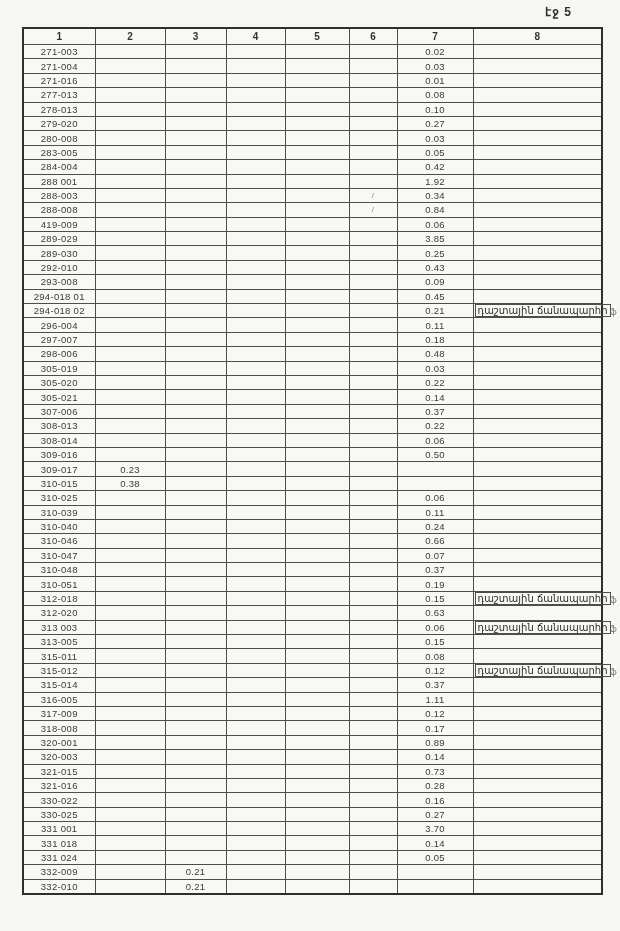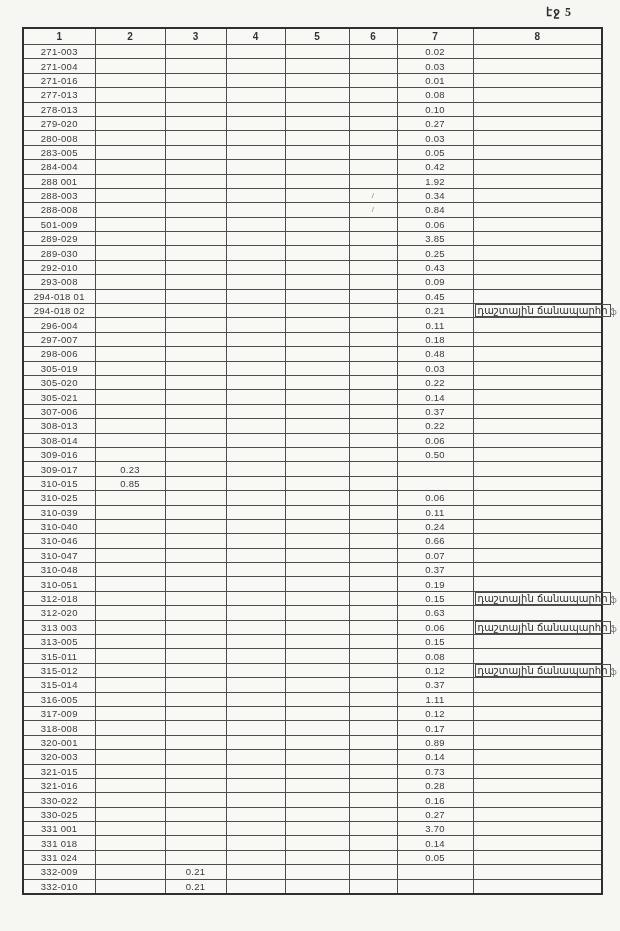--- a/index.html
+++ b/index.html
@@ -18,21 +18,21 @@
     color: #3c3c3c;
   }
   .page-label {
     position: absolute;
     top: 5px;
     right: 48px;
     font-size: 12px;
     font-weight: bold;
     color: #2e2e2e;
     letter-spacing: 1px;
-    font-family: Liberation Serif, serif;
+    font-family: Liberation Sans, sans-serif;
   }
   table.scan-table {
     position: absolute;
     left: 22px;
     top: 27px;
     border-collapse: collapse;
     table-layout: fixed;
     width: 579px;
     background: #f8f8f5;
   }
@@ -233,21 +233,21 @@
           <td>288-008</td>
           <td></td>
           <td></td>
           <td></td>
           <td></td>
           <td>/</td>
           <td>0.84</td>
           <td></td>
         </tr>
         <tr>
-          <td>501-009</td>
+          <td>419-009</td>
           <td></td>
           <td></td>
           <td></td>
           <td></td>
           <td></td>
           <td>0.06</td>
           <td></td>
         </tr>
         <tr>
           <td>289-029</td>
@@ -414,21 +414,21 @@
           <td>0.23</td>
           <td></td>
           <td></td>
           <td></td>
           <td></td>
           <td></td>
           <td></td>
         </tr>
         <tr>
           <td>310-015</td>
-          <td>0.85</td>
+          <td>0.38</td>
           <td></td>
           <td></td>
           <td></td>
           <td></td>
           <td></td>
           <td></td>
         </tr>
         <tr>
           <td>310-025</td>
           <td></td>

